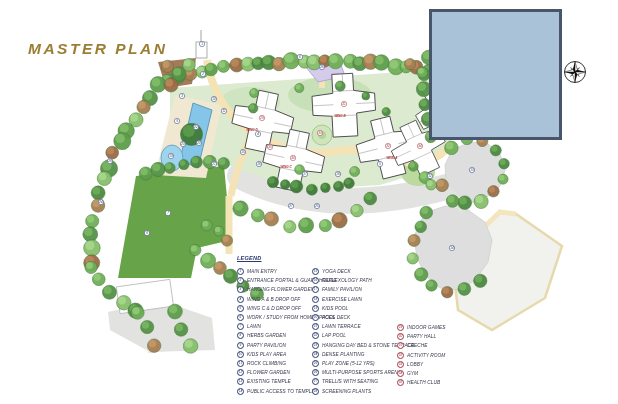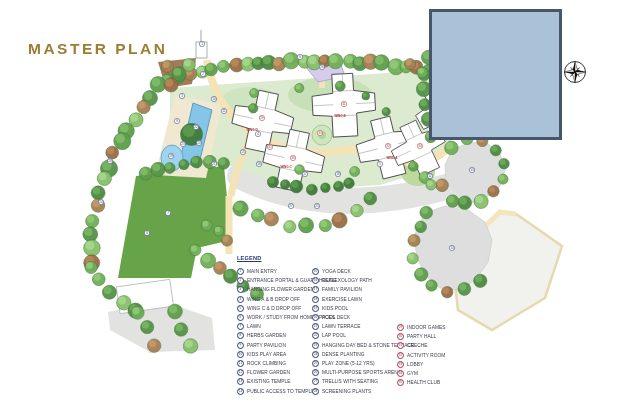--- a/index.html
+++ b/index.html
@@ -1,17 +1,17 @@
 <!DOCTYPE html>
 <html><head>
 <meta charset="utf-8">
 <style>
   html,body{margin:0;padding:0;background:#fff;}
   .page{position:relative;width:618px;height:404px;background:#ffffff;overflow:hidden;
-        font-family:"Liberation Sans",sans-serif;}
+        font-family:"Liberation Sans",sans-serif;font-style:italic;}
   .title{position:absolute;left:28px;top:40px;font-size:15.5px;font-weight:600;
          letter-spacing:2.5px;color:#9c7e33;}
   #site-plan{position:absolute;left:0;top:0;}
   .masked-panel{position:absolute;left:429px;top:9px;width:133px;height:131px;
         background:#a9c2d8;border:3px solid #47566b;box-sizing:border-box;}
   #compass{position:absolute;left:559px;top:56px;}
   .legend{position:absolute;left:237px;top:255px;width:250px;font-size:4.8px;color:#3a3a52;}
   .legend-heading{font-size:5.6px;font-weight:bold;color:#2b3a6b;text-decoration:underline;
         margin:0 0 5px 0;letter-spacing:.2px;}
   .legend-col{position:absolute;top:12px;}

